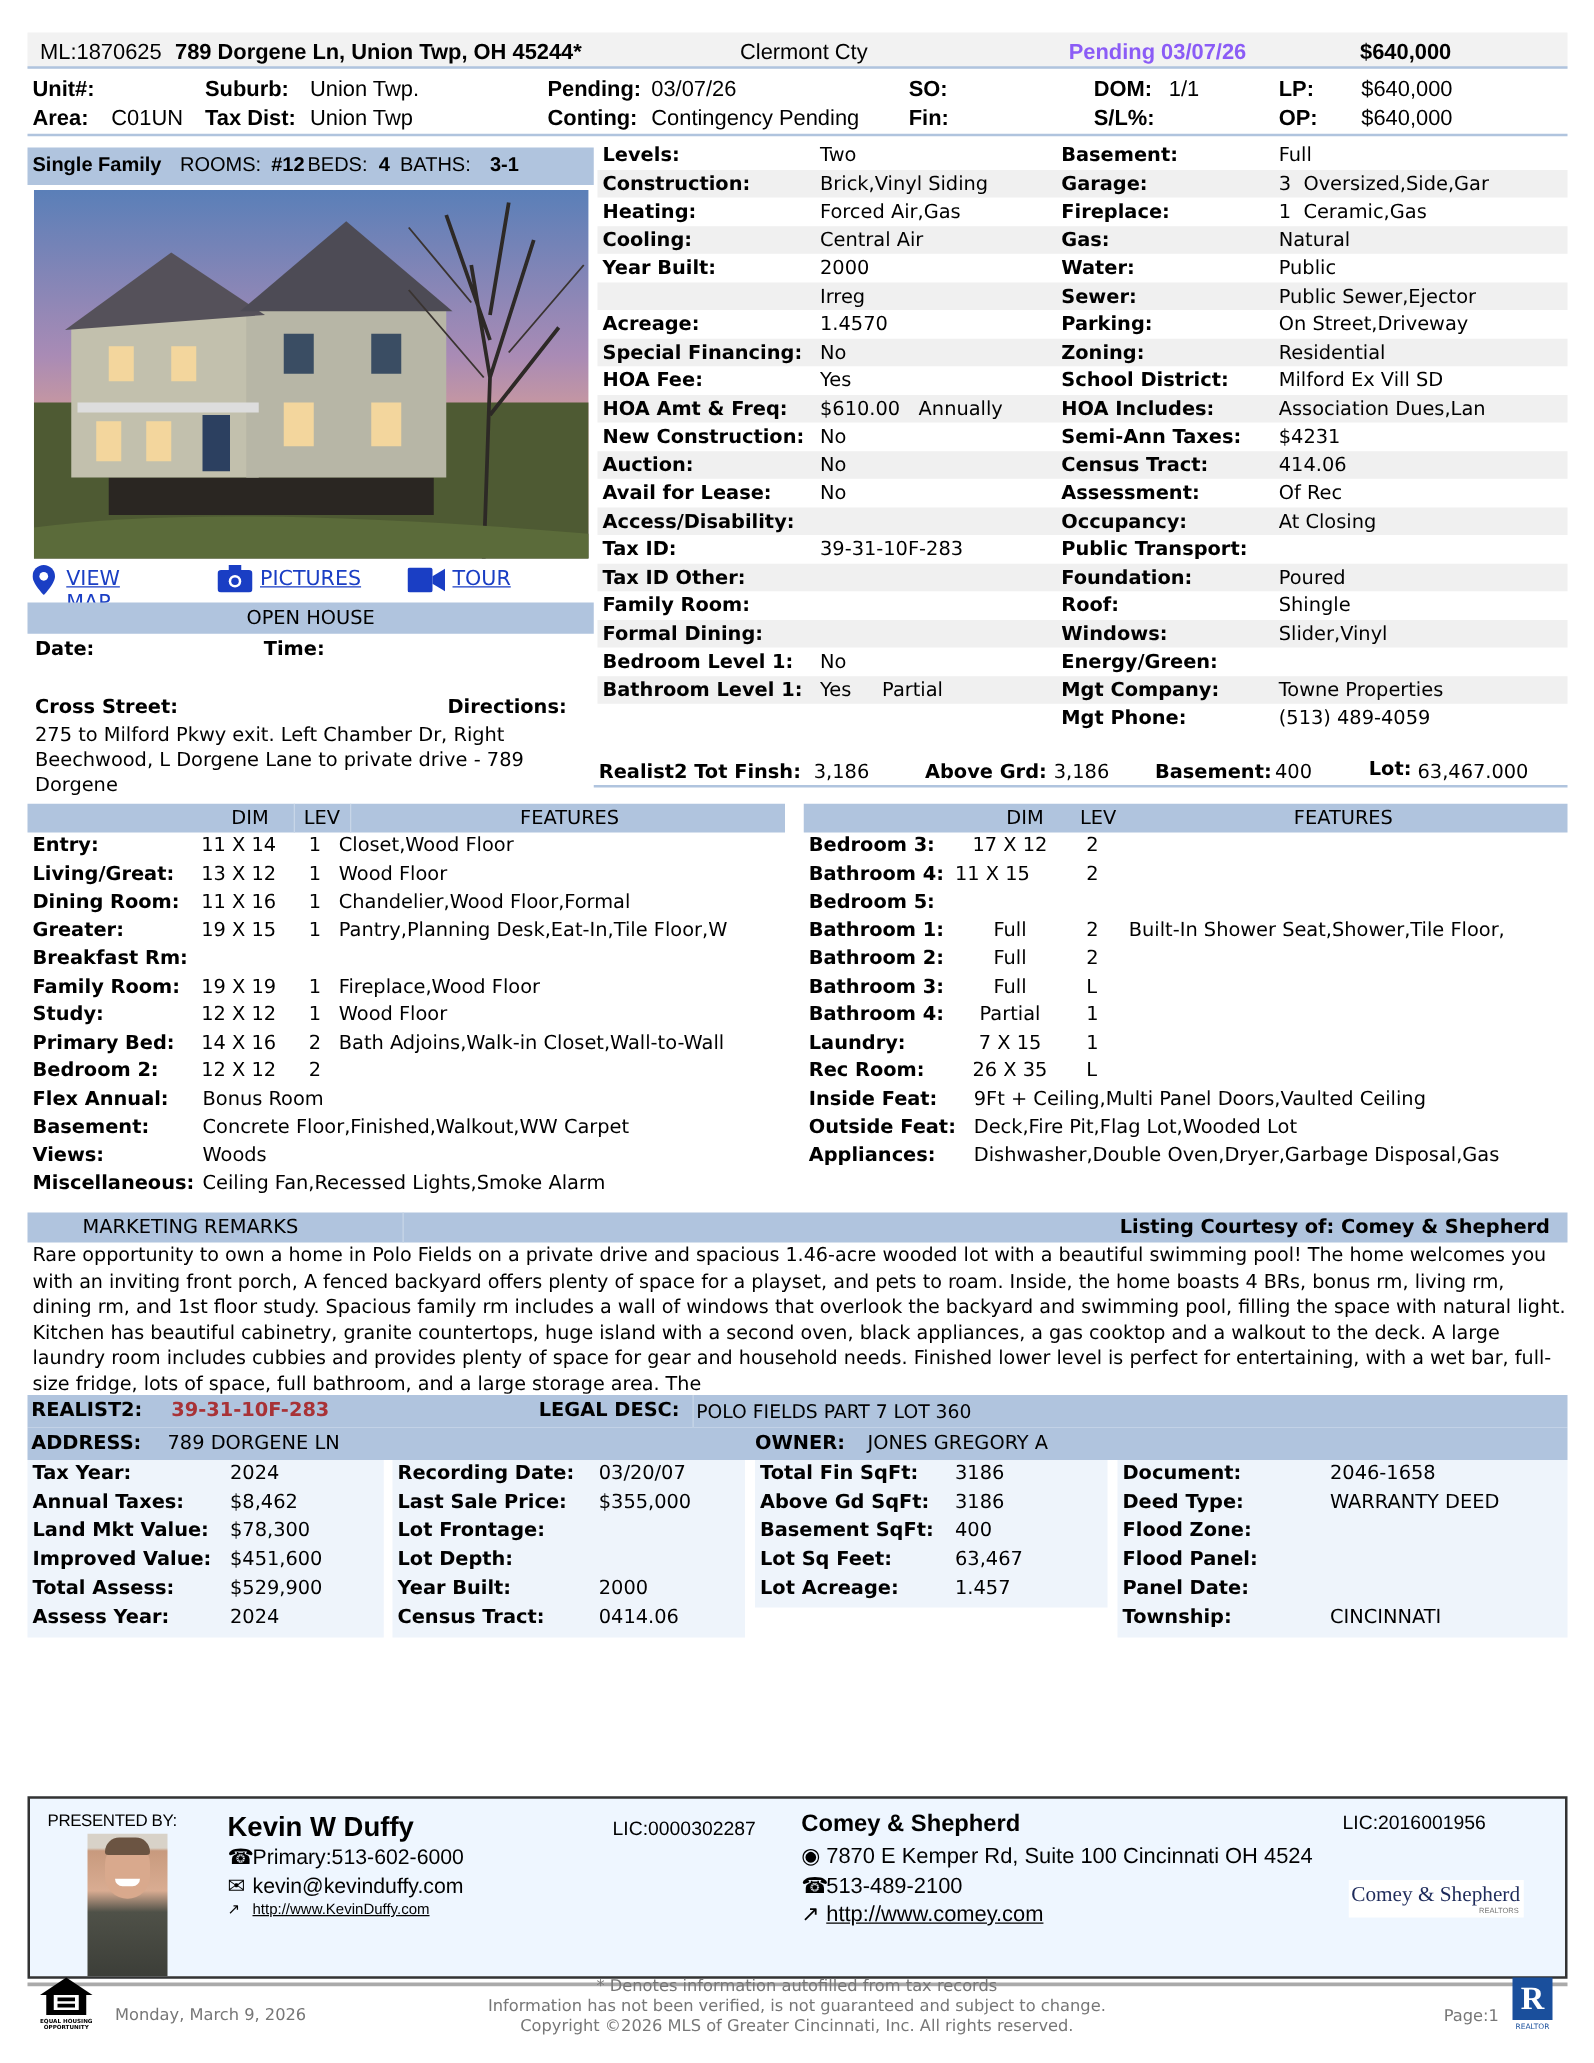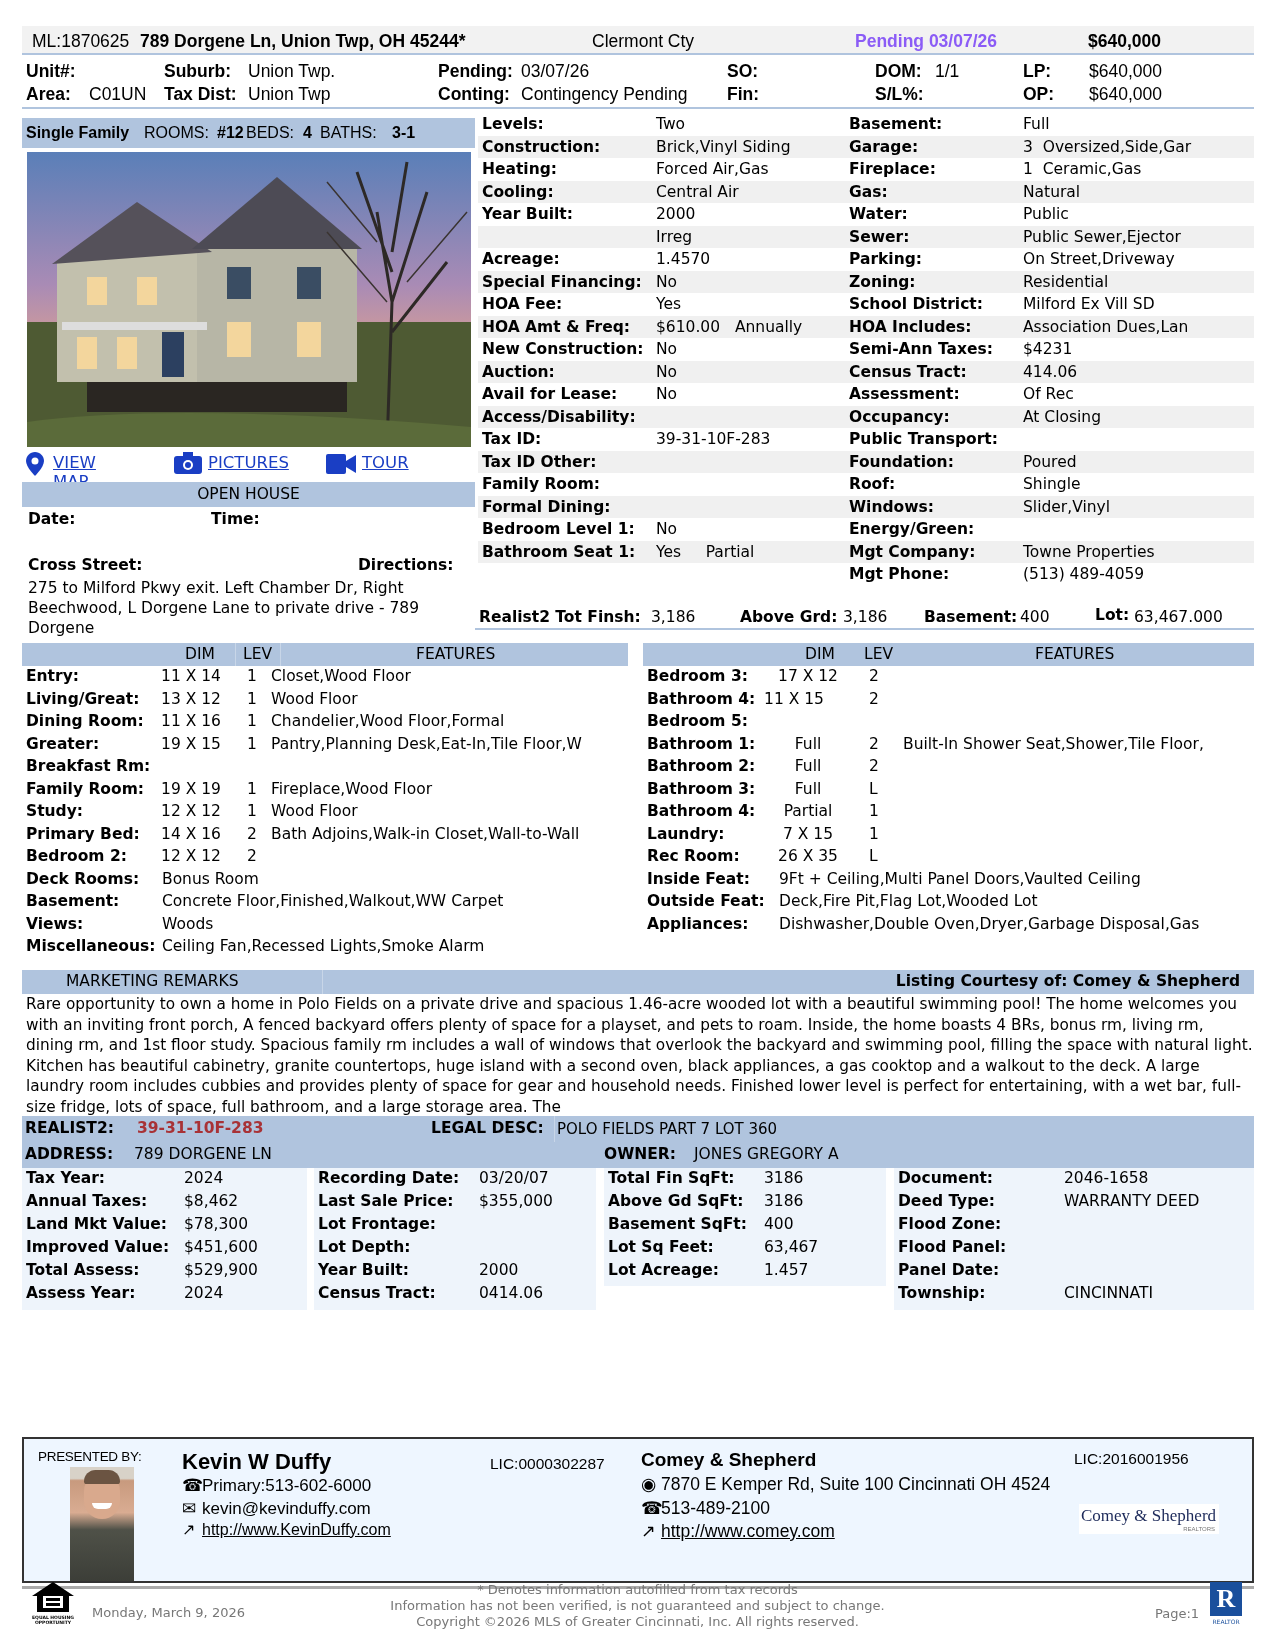--- a/index.html
+++ b/index.html
@@ -317,21 +317,21 @@
     <div class="frow" style="left: 0px; top: 405px; width: 360px;">
       <span class="b" style="left: 4px;">Bedroom Level 1:</span>
       <span style="left: 178px; white-space: pre;">No</span>
     </div>
     <div class="frow" style="left: 367px; top: 405px; width: 409px;">
       <span class="b" style="left: 4px;">Energy/Green:</span>
       <span style="left: 178px; white-space: pre;"></span>
     </div>
     <div style="position: absolute; left: 0px; top: 427.5px; width: 776px; height: 22.5px; background: rgb(240, 240, 240);"></div>
     <div class="frow" style="left: 0px; top: 427.5px; width: 360px;">
-      <span class="b" style="left: 4px;">Bathroom Seat 1:</span>
+      <span class="b" style="left: 4px;">Bathroom Level 1:</span>
       <span style="left: 178px; white-space: pre;">Yes     Partial</span>
     </div>
     <div class="frow" style="left: 367px; top: 427.5px; width: 409px;">
       <span class="b" style="left: 4px;">Mgt Company:</span>
       <span style="left: 178px; white-space: pre;">Towne Properties</span>
     </div>
     <div class="frow" style="left: 367px; top: 450px; width: 409px;">
       <span class="b" style="left: 4px;">Mgt Phone:</span>
       <span style="left: 178px; white-space: pre;">(513) 489-4059</span>
     </div>
@@ -409,21 +409,21 @@
       <span style="left: 225px;">2</span>
       <span style="left: 249px;">Bath Adjoins,Walk-in Closet,Wall-to-Wall</span>
     </div>
     <div class="rrow" style="left: 0px; top: 180px; width: 100%;">
       <span class="b" style="left: 4px;">Bedroom 2:</span>
       <span style="left: 134px; width: 70px; text-align: center;">12 X 12</span>
       <span style="left: 225px;">2</span>
       <span style="left: 249px;"></span>
     </div>
     <div class="rrow" style="left: 0px; top: 202.5px; width: 100%;">
-      <span class="b" style="left: 4px;">Deck Rooms:</span>
+      <span class="b" style="left: 4px;">Flex Annual:</span>
       <span style="left: 140px;">Bonus Room</span>
     </div>
     <div class="rrow" style="left: 0px; top: 225px; width: 100%;">
       <span class="b" style="left: 4px;">Basement:</span>
       <span style="left: 140px;">Concrete Floor,Finished,Walkout,WW Carpet</span>
     </div>
     <div class="rrow" style="left: 0px; top: 247.5px; width: 100%;">
       <span class="b" style="left: 4px;">Views:</span>
       <span style="left: 140px;">Woods</span>
     </div>
@@ -631,21 +631,21 @@
     <div style="position:absolute;left:22px;top:36px;width:20px;height:6px;border-radius:0 0 10px 10px;background:#fff;"></div>
   </div>
   <div class="abs agent-text b" style="left:158px;top:10px;font-size:22px;">Kevin W Duffy</div>
   <div class="abs agent-text" style="left:466px;top:16px;font-size:15.5px;">LIC:0000302287</div>
   <div class="abs agent-text" style="left:158px;top:36px;font-size:17px;">
     <span style="display:inline-block;width:20px;">☎</span><span>Primary:513-602-6000</span>
   </div>
   <div class="abs agent-text" style="left:158px;top:59px;font-size:17px;">
     <span style="display:inline-block;width:20px;">✉</span><span>kevin@kevinduffy.com</span>
   </div>
-  <div class="abs agent-text" style="left:158px;top:81px;font-size:16px;">
+  <div class="abs agent-text" style="left:158px;top:81px;font-size:12px;">
     <span style="display:inline-block;width:20px;">↗</span><a href="#">http://www.KevinDuffy.com</a>
   </div>
 
   <div class="abs agent-text b" style="left:617px;top:10px;font-size:19px;">Comey &amp; Shepherd</div>
   <div class="abs agent-text" style="left:1050px;top:11px;font-size:15.5px;">LIC:2016001956</div>
   <div class="abs agent-text" style="left:617px;top:35px;font-size:17.5px;">
     <span style="display:inline-block;width:20px;">◉</span><span>7870 E Kemper Rd, Suite 100 Cincinnati OH 4524</span>
   </div>
   <div class="abs agent-text" style="left:617px;top:59px;font-size:17.5px;">
     <span style="display:inline-block;width:20px;">☎</span><span>513-489-2100</span>

